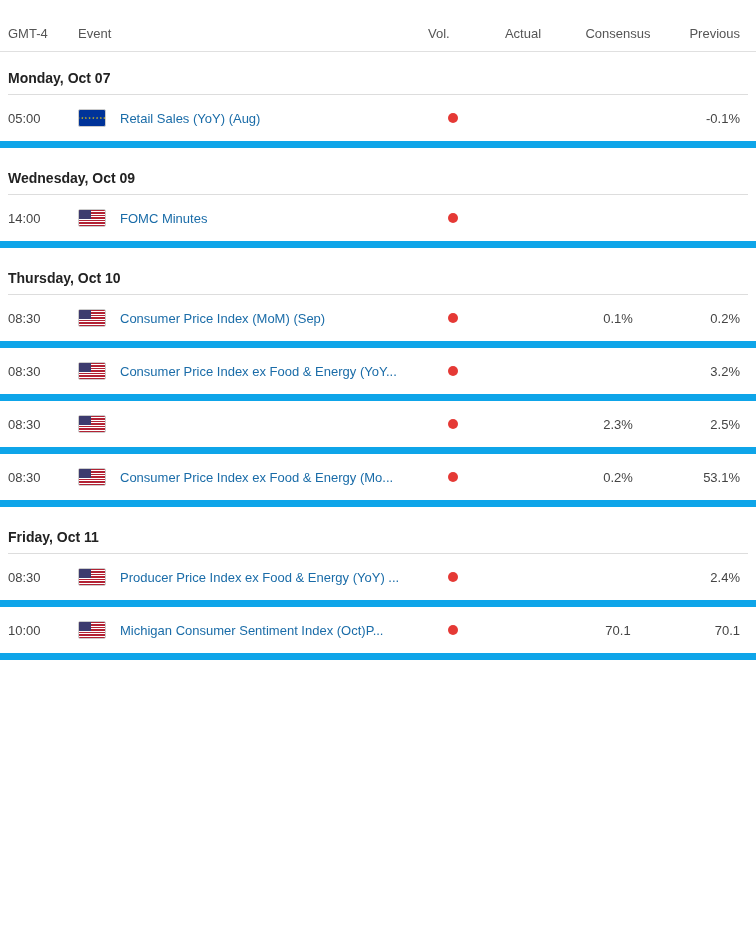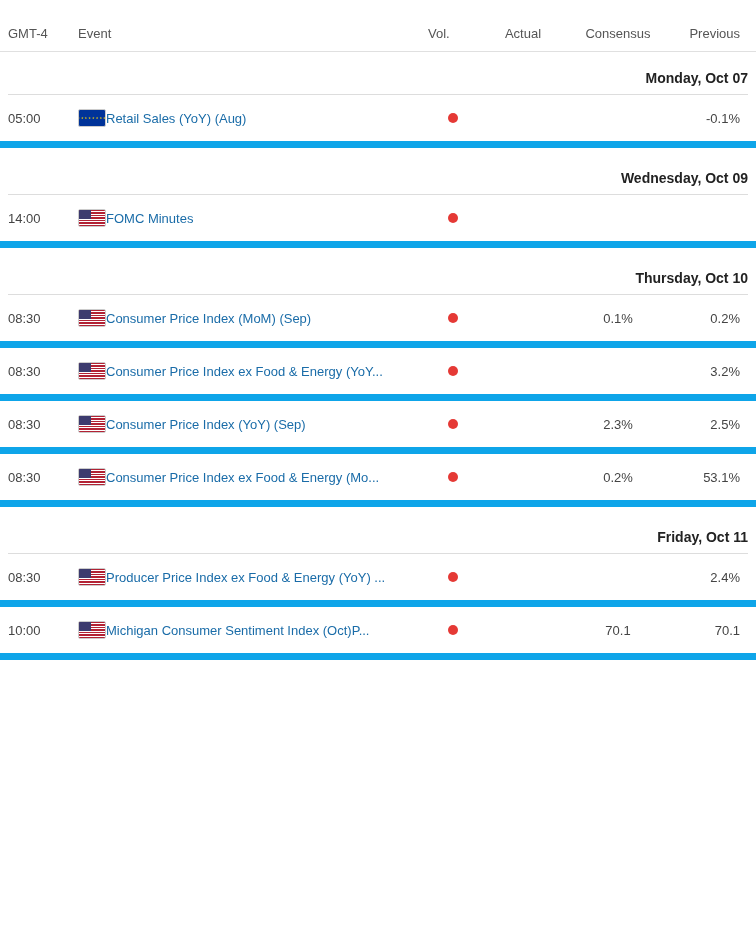--- a/index.html
+++ b/index.html
@@ -32,42 +32,41 @@
     .col-vol { width: 50px; flex-shrink: 0; text-align: left; }
     .col-actual { width: 90px; flex-shrink: 0; text-align: center; }
     .col-consensus { width: 100px; flex-shrink: 0; text-align: center; }
     .col-previous { width: 80px; flex-shrink: 0; text-align: right; padding-right: 8px; }
 
     .day-header {
       padding: 18px 8px 8px 8px;
       font-size: 14px;
       font-weight: 600;
       color: #222;
-      text-align: right;
     }
 
     .event-row {
       display: flex;
       align-items: center;
       padding: 14px 8px;
       border-bottom: 7px solid #0ea5e9;
     }
 
     .col-gmt-val {
       width: 70px;
       flex-shrink: 0;
       color: #444;
       font-size: 13px;
     }
 
     .flag-event {
       flex: 1;
       display: flex;
       align-items: center;
-      gap: 0;
+      gap: 14px;
     }
 
     .flag {
       width: 28px;
       height: 18px;
       flex-shrink: 0;
       display: inline-block;
       border: 0.5px solid #ccc;
       border-radius: 2px;
       overflow: hidden;
@@ -240,21 +239,20 @@
         </div>
         <div class="col-vol-val"><span class="red-dot"></span></div>
         <div class="col-actual-val"></div>
         <div class="col-consensus-val"></div>
         <div class="col-previous-val">3.2%</div>
       </div>
       <div class="event-row">
         <div class="col-gmt-val">08:30</div>
         <div class="flag-event">
           <span class="flag flag-us"></span>
-          <span class="event-name">Consumer Price Index (YoY) (Sep)</span>
         </div>
         <div class="col-vol-val"><span class="red-dot"></span></div>
         <div class="col-actual-val"></div>
         <div class="col-consensus-val">2.3%</div>
         <div class="col-previous-val">2.5%</div>
       </div>
       <div class="event-row">
         <div class="col-gmt-val">08:30</div>
         <div class="flag-event">
           <span class="flag flag-us"></span>

